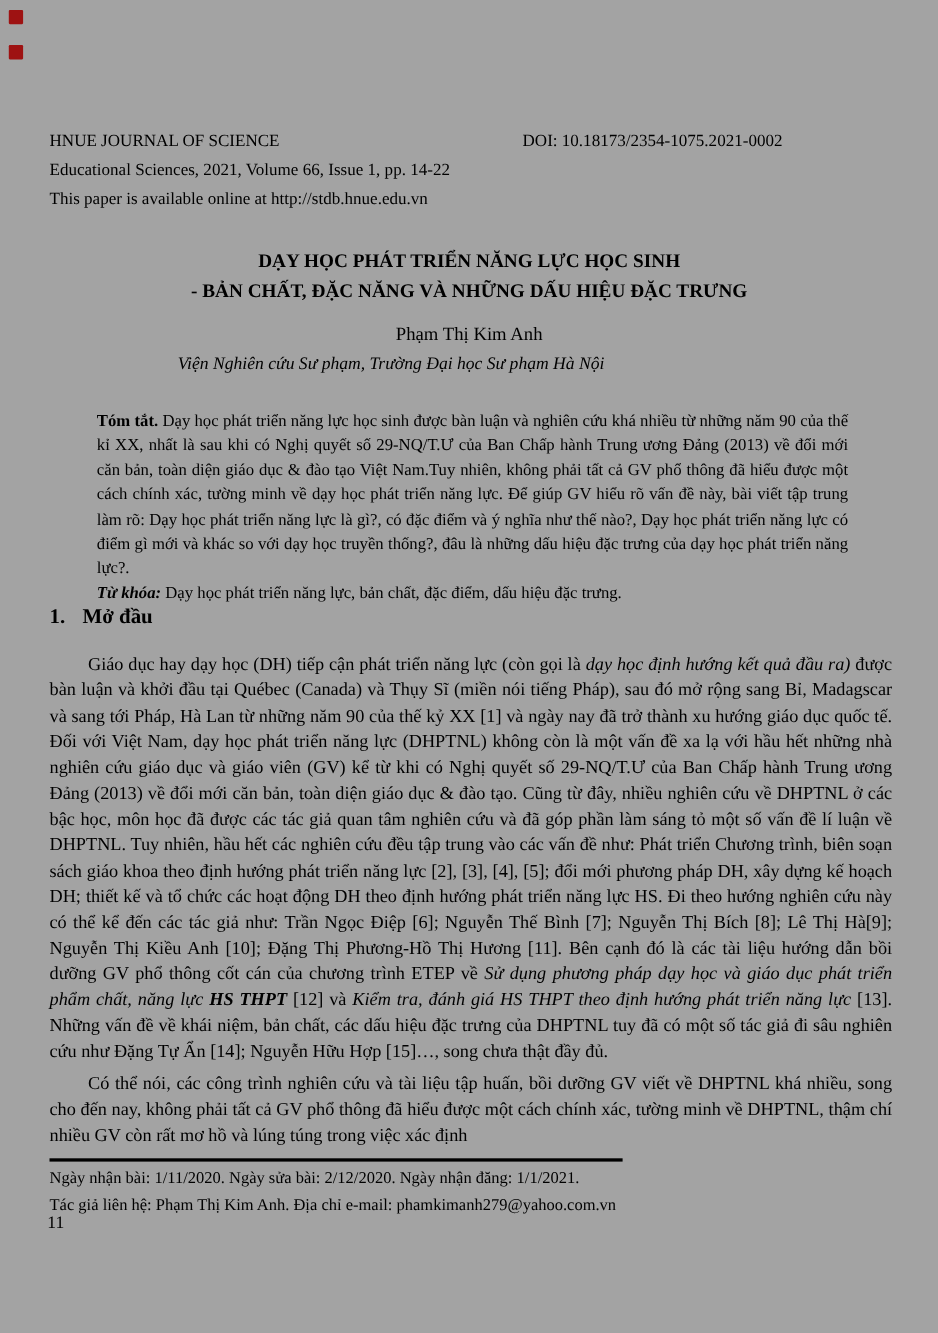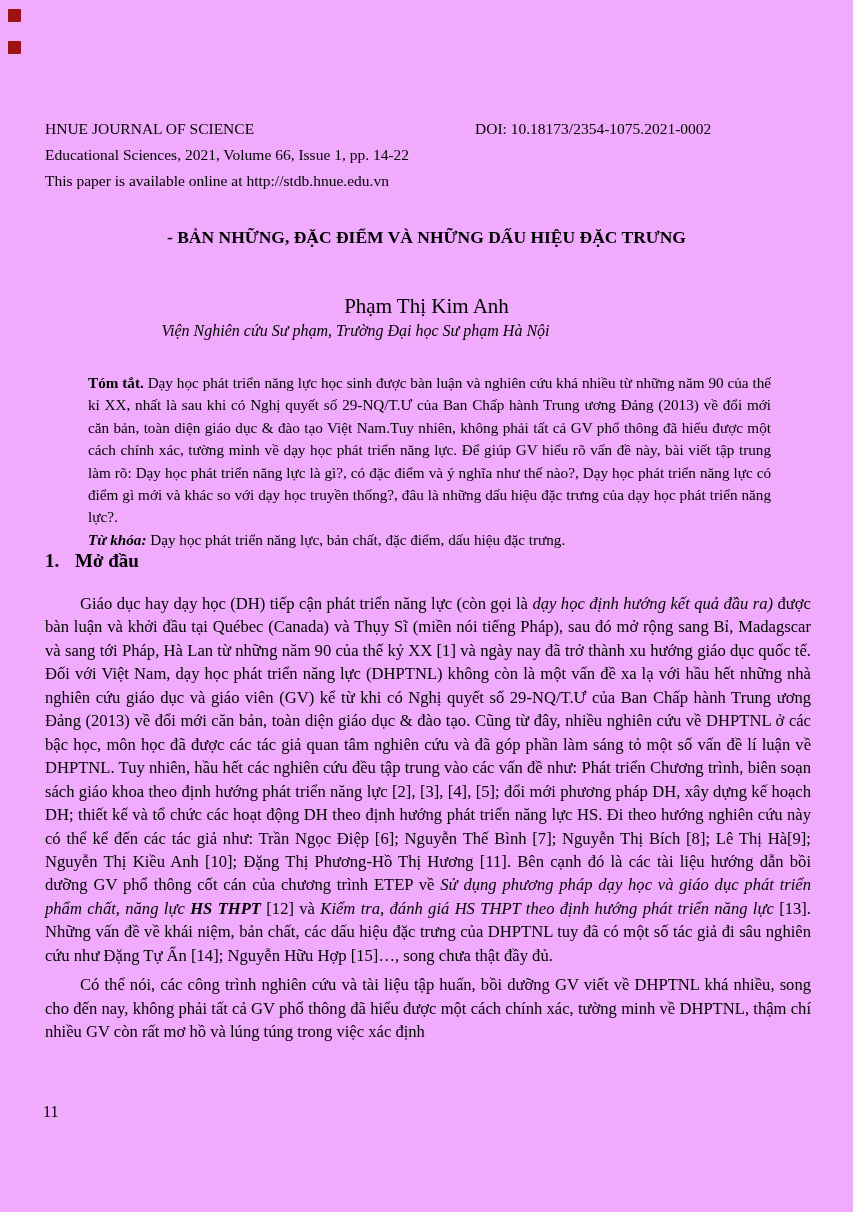--- a/index.html
+++ b/index.html
@@ -1,32 +1,32 @@
 <!DOCTYPE html>
 <html lang="vi"><head>
 <meta charset="utf-8">
 <style>
   * { margin:0; padding:0; box-sizing:border-box; }
   html,body { background:#ffffff; }
   body { width:853px; height:1212px; overflow:hidden; }
   .page {
-    position:relative; width:853px; height:1212px; background:#f0abfc;
+    position:relative; width:853px; height:1212px; background:#a3a3a3;
     font-family:"Liberation Serif","DejaVu Serif",serif; color:#000;
   }
   .marker { position:absolute; width:13px; height:13px; border-radius:1px; background:#9e1212; }
   #marker-1 { left:8px; top:9px; }
   #marker-2 { left:8px; top:41px; }
 
   .header { position:absolute; left:45px; top:116px; width:766px; font-size:15.5px; line-height:26px; }
   .header-row1 { position:relative; }
   .doi { position:absolute; left:430px; top:0; white-space:nowrap; }
 
   .title-block { position:absolute; left:0; top:224px; width:853px; text-align:center;
                  font-weight:bold; font-size:17.5px; line-height:27px; }
-  .author { position:absolute; left:0; top:294px; width:853px; text-align:center; font-size:21px; }
+  .author { position:absolute; left:0; top:294px; width:853px; text-align:center; font-size:17px; }
   .affiliation { position:absolute; left:0; top:322px; width:711px; text-align:center;
                  font-style:italic; font-size:16px; }
 
   .abstract { position:absolute; left:88px; top:372px; width:683px;
               font-size:15.2px; line-height:22.4px; text-align:justify; }
   .abstract-label { font-weight:bold; }
   .keywords { margin-top:0; }
   .keywords-label { font-weight:bold; font-style:italic; }
 
   .section-heading { position:absolute; left:45px; top:550px; font-size:19px; font-weight:bold; }
@@ -54,36 +54,42 @@
   <div class="header">
     <div class="header-row1">
       <span>HNUE JOURNAL OF SCIENCE</span>
       <span class="doi">DOI: 10.18173/2354-1075.2021-0002</span>
     </div>
     <div>Educational Sciences, 2021, Volume 66, Issue 1, pp. 14-22</div>
     <div>This paper is available online at http://stdb.hnue.edu.vn</div>
   </div>
 
   <div class="title-block">
-    <div>- BẢN NHỮNG, ĐẶC ĐIỂM VÀ NHỮNG DẤU HIỆU ĐẶC TRƯNG</div>
+    <div>DẠY HỌC PHÁT TRIỂN NĂNG LỰC HỌC SINH</div>
+    <div>- BẢN CHẤT, ĐẶC NĂNG VÀ NHỮNG DẤU HIỆU ĐẶC TRƯNG</div>
   </div>
 
   <div class="author">Phạm Thị Kim Anh</div>
   <div class="affiliation">Viện Nghiên cứu Sư phạm, Trường Đại học Sư phạm Hà Nội</div>
 
   <div class="abstract">
     <p><span class="abstract-label">Tóm tắt.</span><span> Dạy học phát triển năng lực học sinh được bàn luận và nghiên cứu khá nhiều từ những năm 90 của thế kỉ XX, nhất là sau khi có Nghị quyết số 29-NQ/T.Ư của Ban Chấp hành Trung ương Đảng (2013) về đổi mới căn bản, toàn diện giáo dục &amp; đào tạo Việt Nam.Tuy nhiên, không phải tất cả GV phổ thông đã hiểu được một cách chính xác, tường minh về dạy học phát triển năng lực. Để giúp GV hiểu rõ vấn đề này, bài viết tập trung làm rõ: Dạy học phát triển năng lực là gì?, có đặc điểm và ý nghĩa như thế nào?, Dạy học phát triển năng lực có điểm gì mới và khác so với dạy học truyền thống?, đâu là những dấu hiệu đặc trưng của dạy học phát triển năng lực?.</span></p>
     <p class="keywords"><span class="keywords-label">Từ khóa:</span><span> Dạy học phát triển năng lực, bản chất, đặc điểm, dấu hiệu đặc trưng.</span></p>
   </div>
 
   <div class="section-heading">
     <span class="section-num">1.</span><span>Mở đầu</span>
   </div>
 
   <div class="body-text">
     <p><span>Giáo dục hay dạy học (DH) tiếp cận phát triển năng lực (còn gọi là </span><span class="it">dạy học định hướng kết quả đầu ra)</span><span> được bàn luận và khởi đầu tại Québec (Canada) và Thụy Sĩ (miền nói tiếng Pháp), sau đó mở rộng sang Bỉ, Madagscar và sang tới Pháp, Hà Lan từ những năm 90 của thế kỷ XX [1] và ngày nay đã trở thành xu hướng giáo dục quốc tế. Đối với Việt Nam, dạy học phát triển năng lực (DHPTNL) không còn là một vấn đề xa lạ với hầu hết những nhà nghiên cứu giáo dục và giáo viên (GV) kể từ khi có Nghị quyết số 29-NQ/T.Ư của Ban Chấp hành Trung ương Đảng (2013) về đổi mới căn bản, toàn diện giáo dục &amp; đào tạo. Cũng từ đây, nhiều nghiên cứu về DHPTNL ở các bậc học, môn học đã được các tác giả quan tâm nghiên cứu và đã góp phần làm sáng tỏ một số vấn đề lí luận về DHPTNL. Tuy nhiên, hầu hết các nghiên cứu đều tập trung vào các vấn đề như: Phát triển Chương trình, biên soạn sách giáo khoa theo định hướng phát triển năng lực [2], [3], [4], [5]; đổi mới phương pháp DH, xây dựng kế hoạch DH; thiết kế và tổ chức các hoạt động DH theo định hướng phát triển năng lực HS. Đi theo hướng nghiên cứu này có thể kể đến các tác giả như: Trần Ngọc Điệp [6]; Nguyễn Thế Bình [7]; Nguyễn Thị Bích [8]; Lê Thị Hà[9]; Nguyễn Thị Kiều Anh [10]; Đặng Thị Phương-Hồ Thị Hương [11]. Bên cạnh đó là các tài liệu hướng dẫn bồi dưỡng GV phổ thông cốt cán của chương trình ETEP về </span><span class="it">Sử dụng phương pháp dạy học và giáo dục phát triển phẩm chất, năng lực </span><span class="bit">HS THPT</span><span> [12] và </span><span class="it">Kiểm tra, đánh giá HS THPT theo định hướng phát triển năng lực</span><span> [13]. Những vấn đề về khái niệm, bản chất, các dấu hiệu đặc trưng của DHPTNL tuy đã có một số tác giả đi sâu nghiên cứu như Đặng Tự Ẩn [14]; Nguyễn Hữu Hợp [15]…, song chưa thật đầy đủ.</span></p>
     <p>Có thể nói, các công trình nghiên cứu và tài liệu tập huấn, bồi dưỡng GV viết về DHPTNL khá nhiều, song cho đến nay, không phải tất cả GV phổ thông đã hiểu được một cách chính xác, tường minh về DHPTNL, thậm chí nhiều GV còn rất mơ hồ và lúng túng trong việc xác định</p>
   </div>
 
+  <div class="footer">
+    <div class="footnote-rule"></div>
+    <div>Ngày nhận bài: 1/11/2020. Ngày sửa bài: 2/12/2020. Ngày nhận đăng: 1/1/2021.</div>
+    <div>Tác giả liên hệ: Phạm Thị Kim Anh. Địa chỉ e-mail: phamkimanh279@yahoo.com.vn</div>
+  </div>
 
   <div class="page-number">11</div>
 
 </div>
 
 </body></html>

